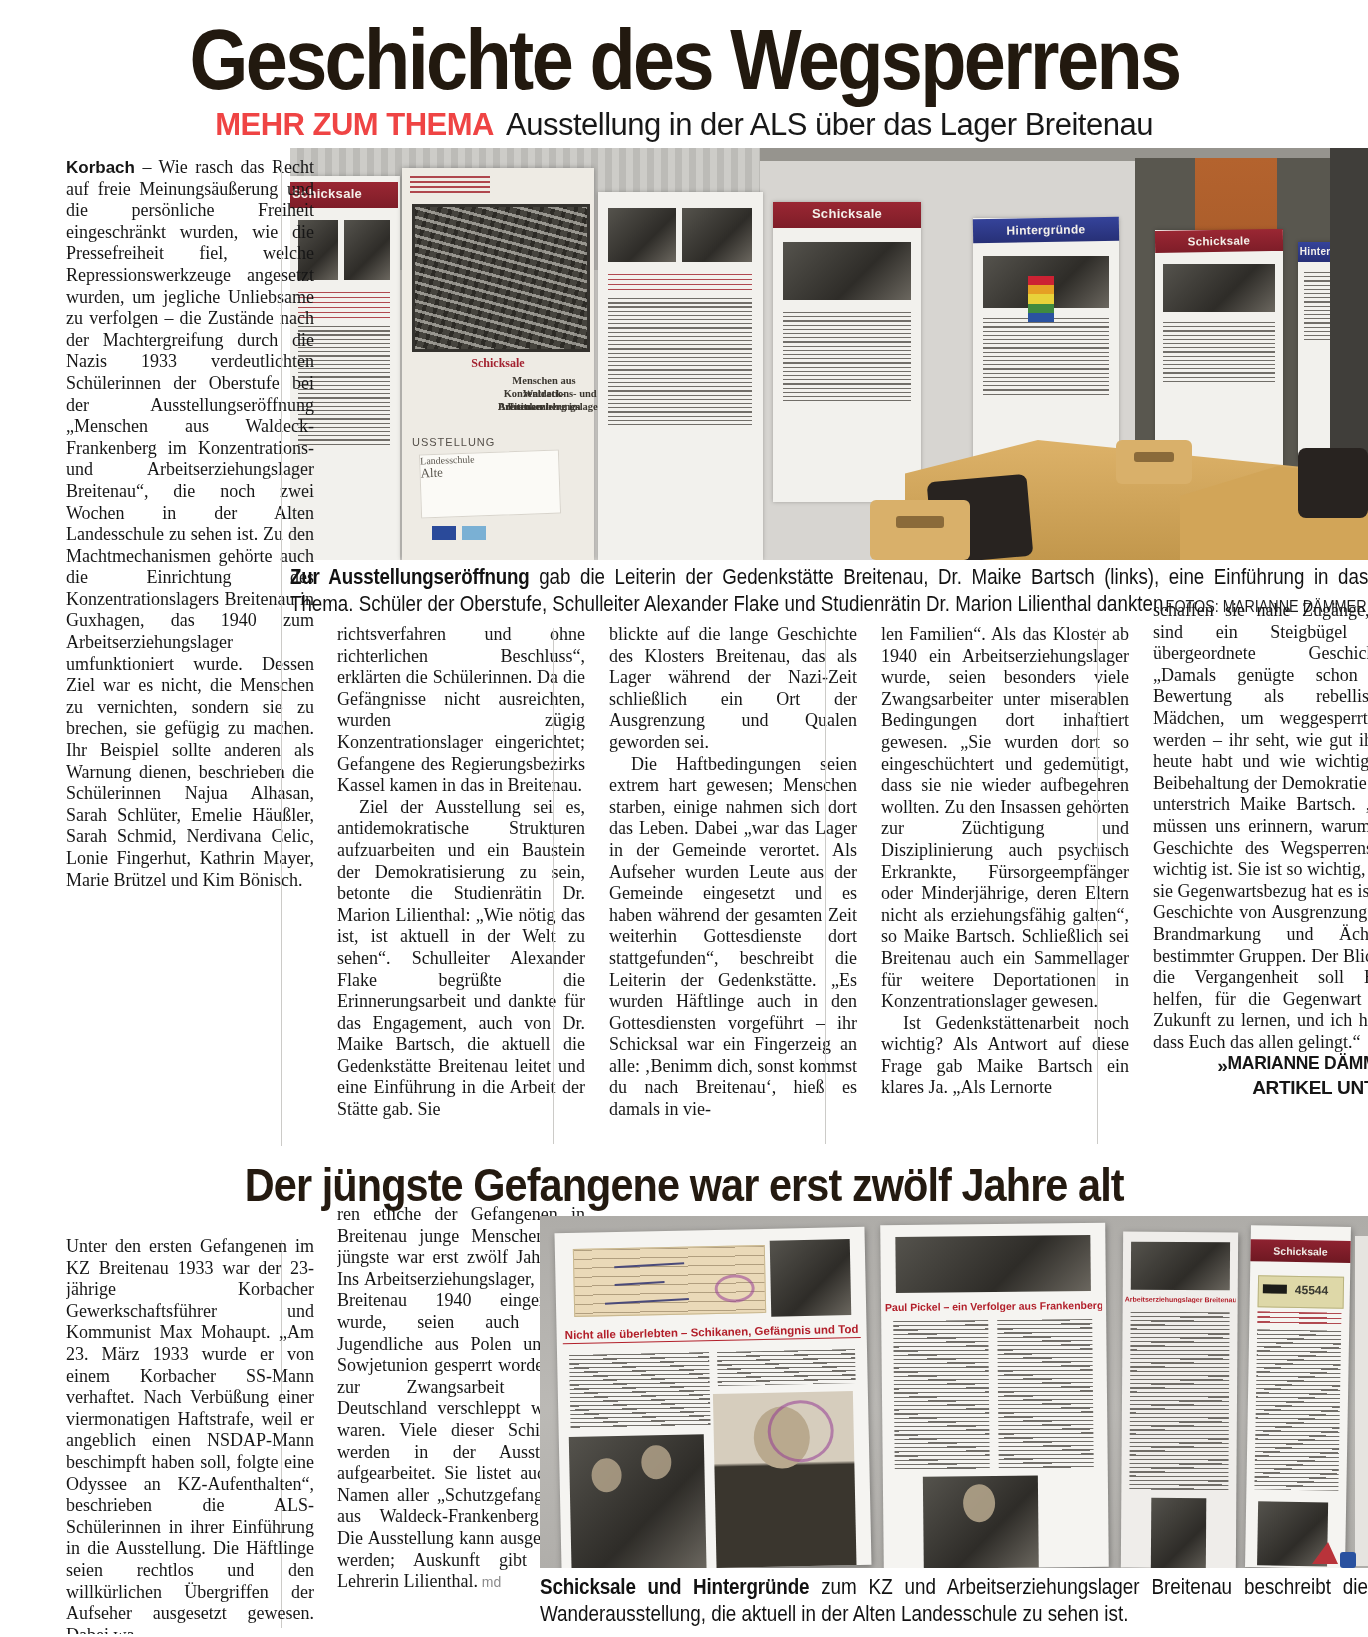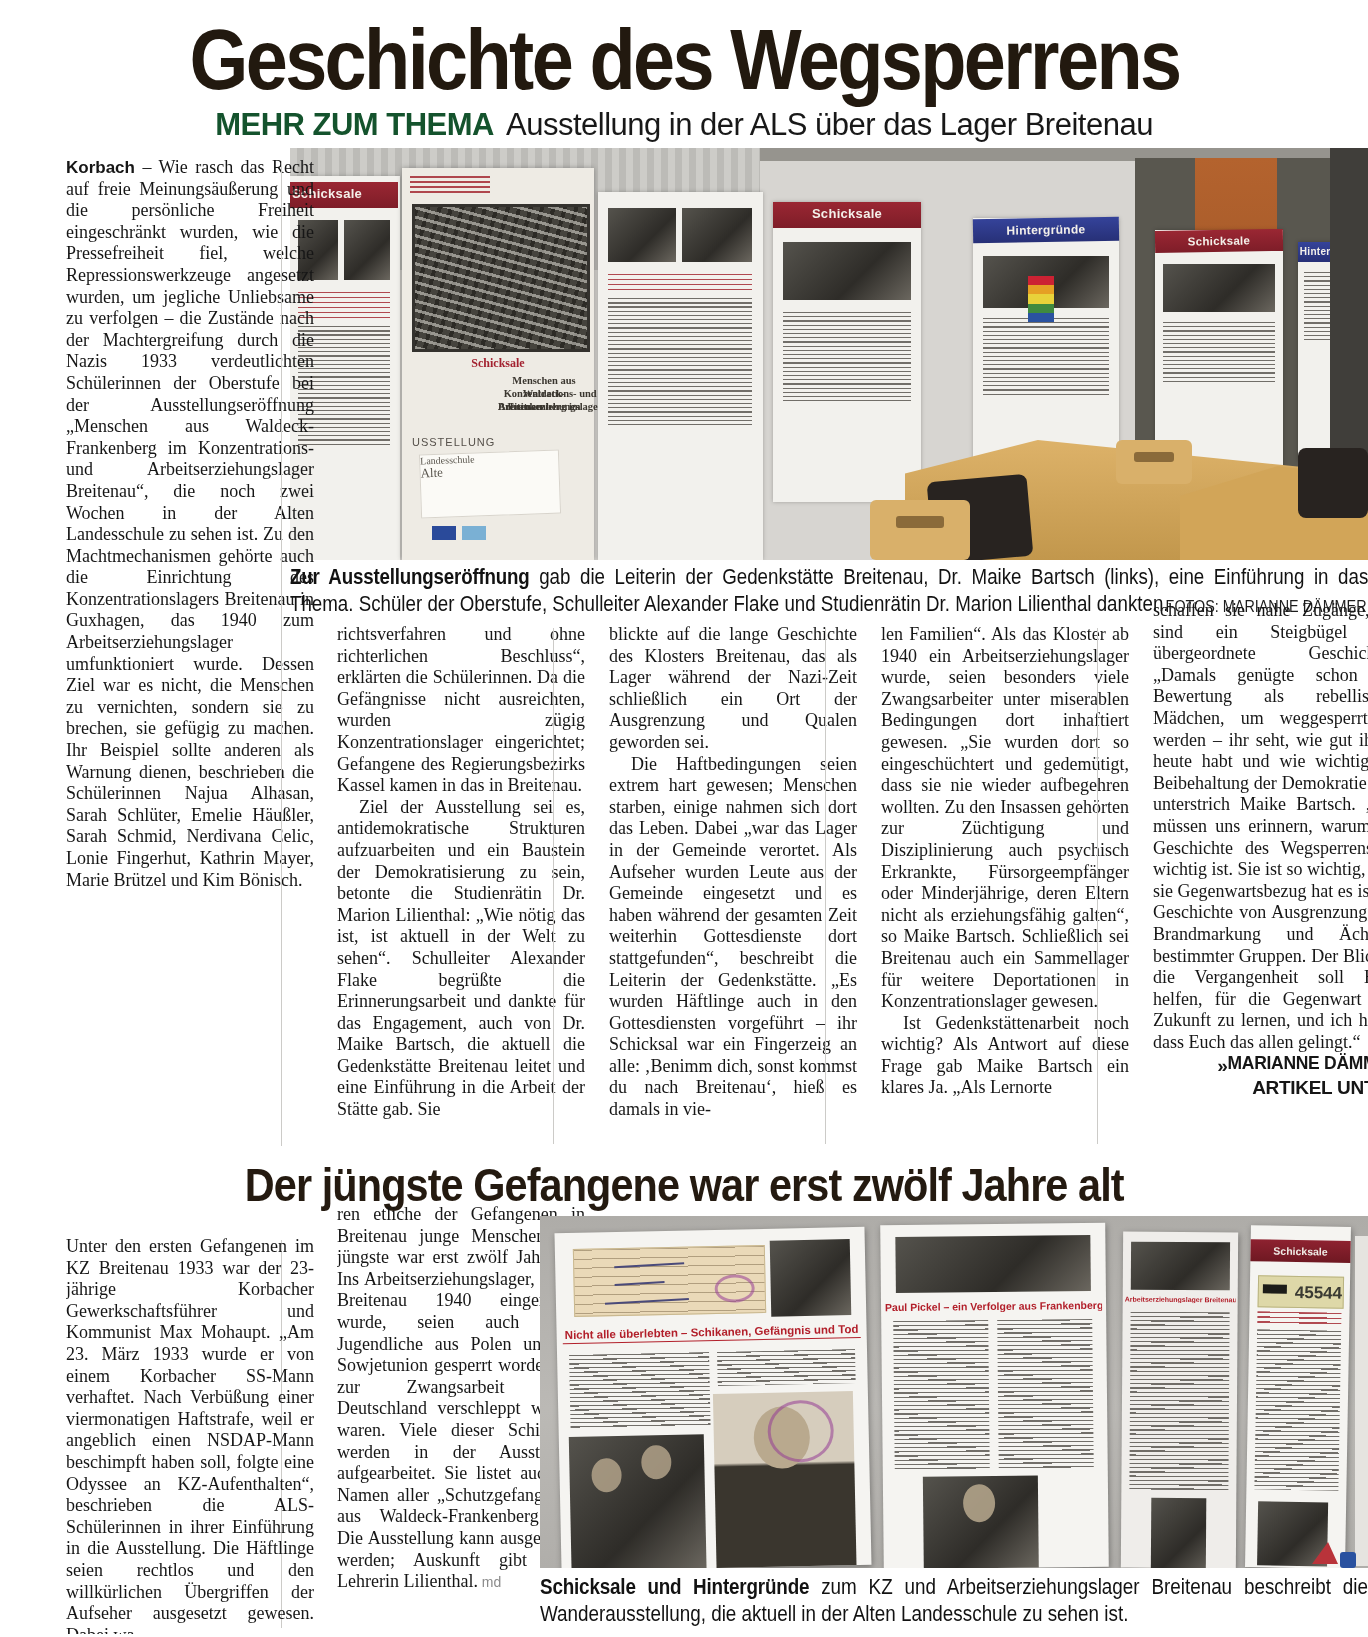--- a/index.html
+++ b/index.html
@@ -6,21 +6,21 @@
   .page{position:relative;width:1368px;height:1637px;background:#fff;overflow:hidden;
         font-family:"Liberation Serif",serif;color:#1b1b1b;}
   
   .h1{position:absolute;top:10px;left:0;width:100%;text-align:center;
       font-family:"Liberation Sans",sans-serif;font-weight:bold;font-size:86px;
       color:#22190f;letter-spacing:-3px;white-space:nowrap;}
   .h1 .sq{display:inline-block;transform:scaleX(.88);transform-origin:center;}
   .sub{position:absolute;top:107px;left:0;width:100%;text-align:center;
        font-family:"Liberation Sans",sans-serif;font-size:31px;color:#181818;
        letter-spacing:-.5px;white-space:nowrap;}
-  .kick{font-weight:bold;color:#14532d;margin-right:12px;}
+  .kick{font-weight:bold;color:#ef4444;margin-right:12px;}
   .h2{position:absolute;top:1158px;left:0;width:100%;text-align:center;
       font-family:"Liberation Sans",sans-serif;font-weight:bold;font-size:46px;
       color:#241a10;letter-spacing:-1px;white-space:nowrap;}
   .h2 .sq{display:inline-block;transform:scaleX(.9);transform-origin:center;}
   
   .col{position:absolute;width:248px;font-size:18px;line-height:21.6px;
        text-align:justify;overflow:hidden;color:#161616;margin-left:44px;}
   .col p{margin:0;}
   .col p.ind{text-indent:22px;}
   .lead{font-family:"Liberation Sans",sans-serif;font-weight:bold;font-size:17px;}
@@ -103,21 +103,21 @@
   .doc{background:#ead9b8;border:1px solid #c9b890;
        background-image:repeating-linear-gradient(to bottom,rgba(120,100,70,.5) 0 1px,transparent 1px 9px);}
   .ink{height:0;border-top:2px solid #4a4a7a;transform:rotate(-2deg);}
   .stamp{border:3px solid rgba(150,60,150,.55);border-radius:50%;}
   .sepia{background:linear-gradient(180deg,#d6cdbd 40%,#3a362e 42%);}
   .headc{background:#b9a98e;border-radius:50%;}
   .redband2{background:linear-gradient(180deg,#8e2230,#6f1822);color:#f0ece6;
             font-family:"Liberation Sans",sans-serif;font-weight:bold;font-size:10.5px;
             text-align:center;line-height:22px;}
   .idcard{background:#ded8a8;border:1px solid #b9b380;}
-  .idnum{font-family:"Liberation Sans",sans-serif;font-weight:bold;color:#3a3a32;font-size:17px;}
+  .idnum{font-family:"Liberation Sans",sans-serif;font-weight:bold;color:#3a3a32;font-size:12px;}
   .blackbar{background:#1c1c18;}
   .tri{width:0;height:0;border-left:16px solid transparent;border-right:10px solid transparent;
        border-bottom:22px solid #b9333a;}
 </style>
 </head>
 <body>
 
 <div class="page">
 
   <div class="h1"><span class="sq">Geschichte des Wegsperrens</span></div>

